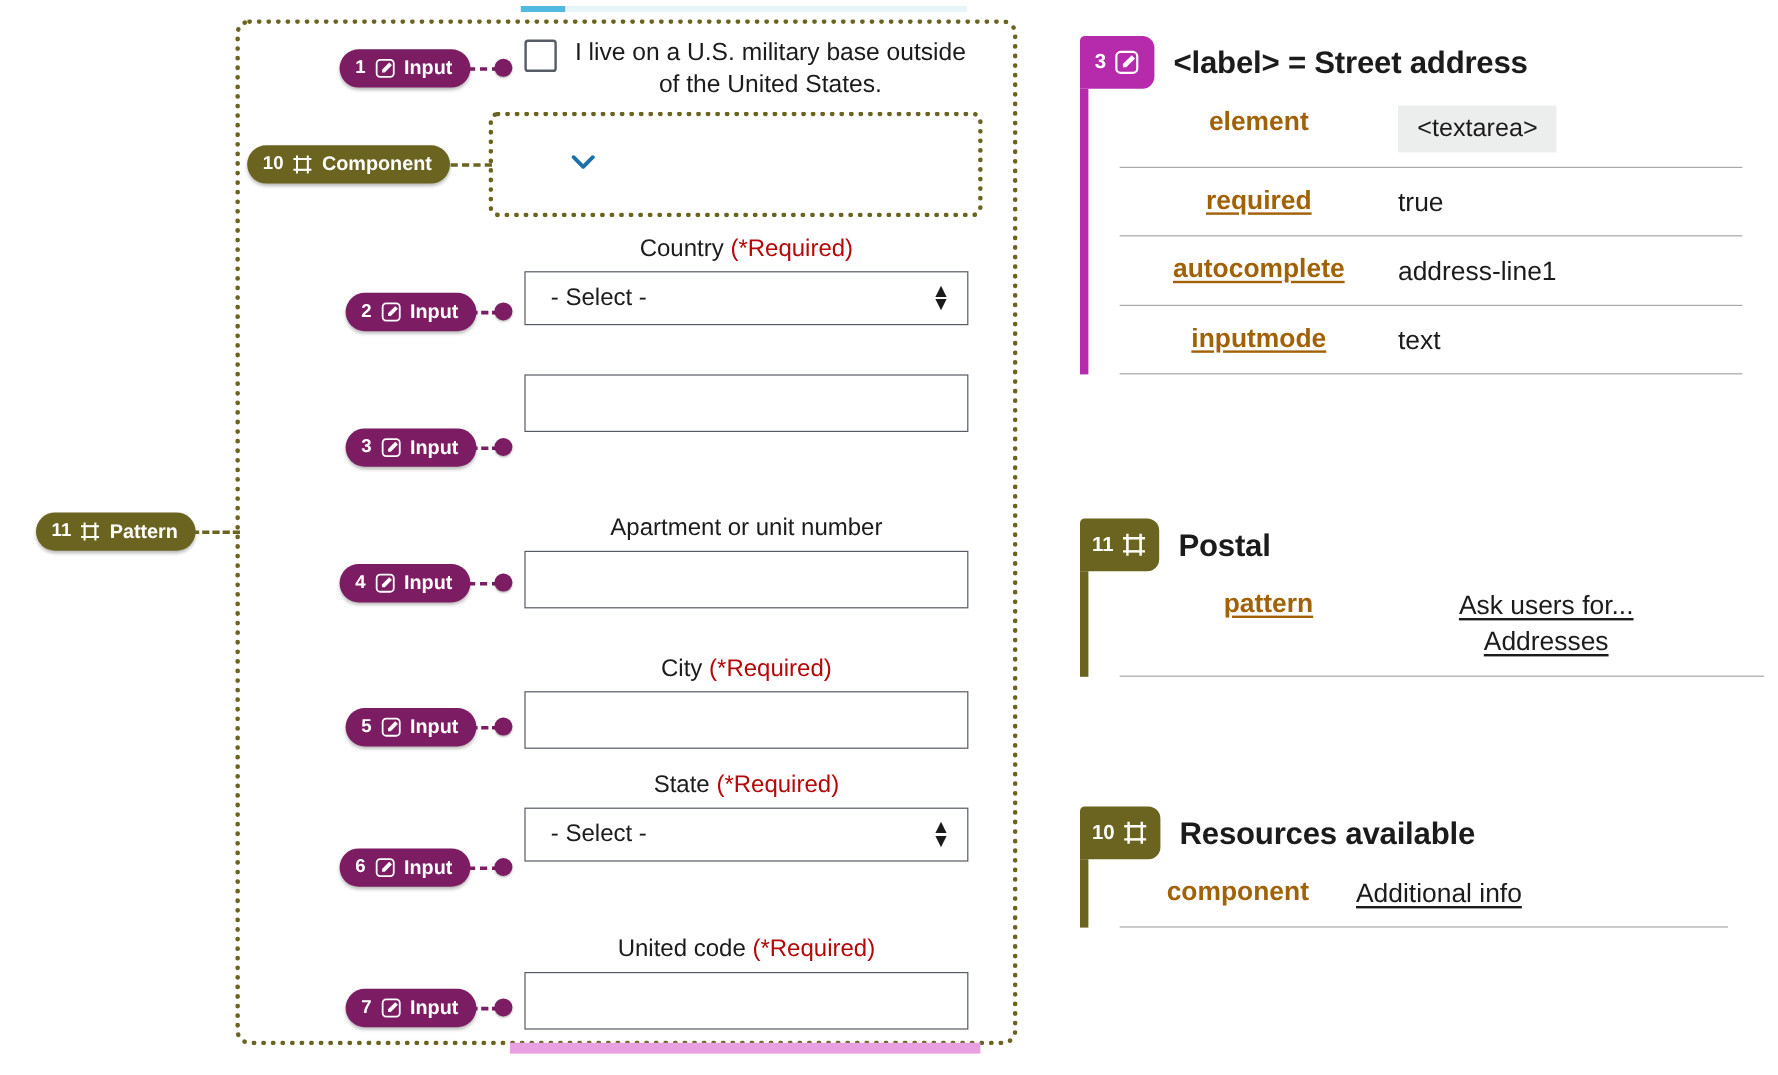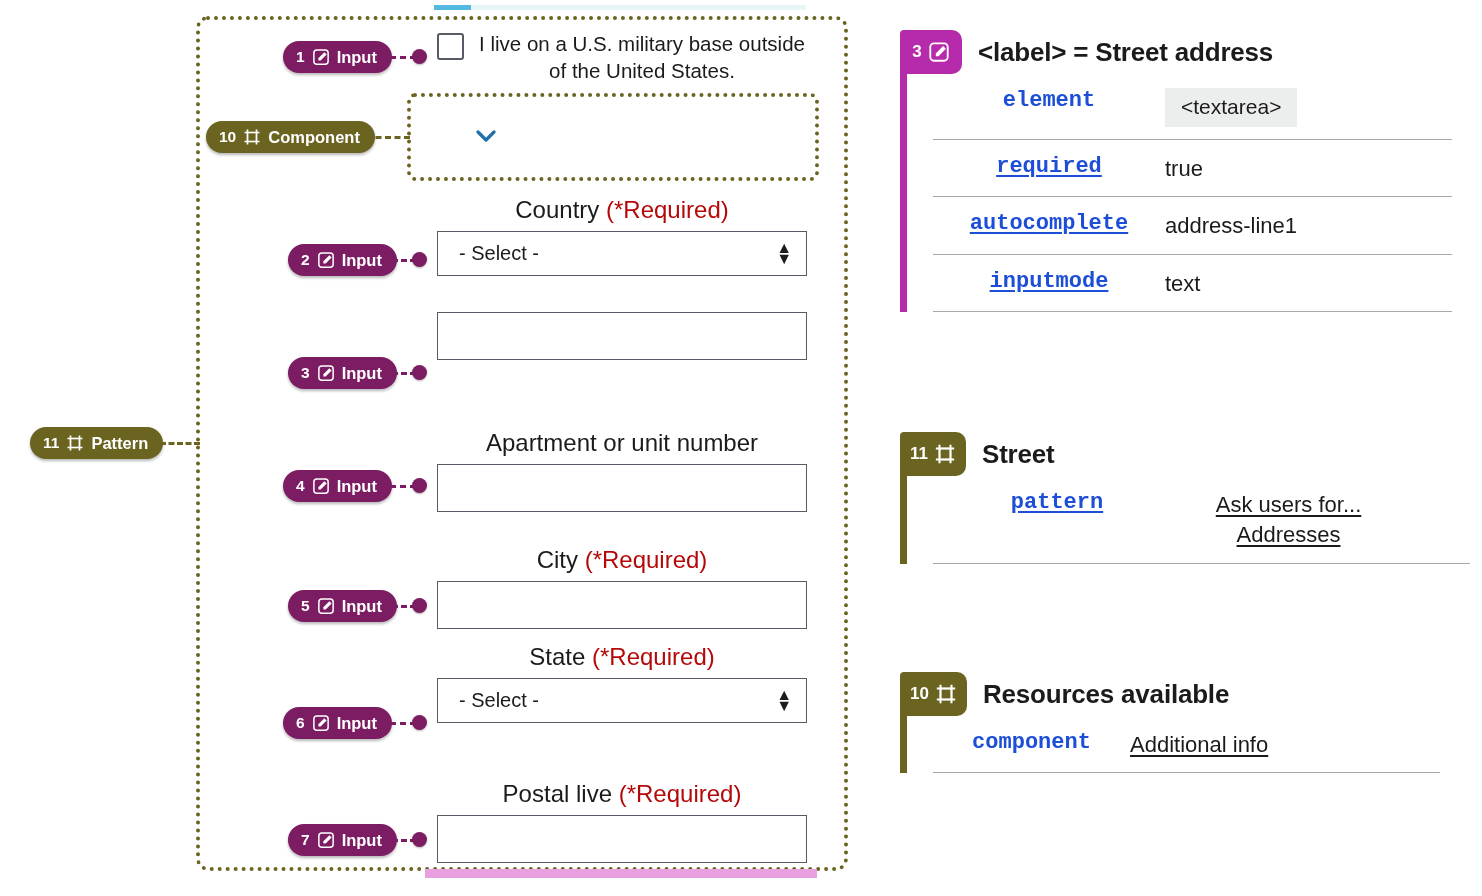--- a/index.html
+++ b/index.html
@@ -50,21 +50,21 @@
     font-size:20px;line-height:1.5;color:#1b1b1b;width:285px;
   }
   .acc-underline{
     display:block;border-bottom:2.5px dotted #4a77a8;width:330px;
     margin-top:2px;
   }
   .acc-chev{color:#1f6fa8;font-size:19px;line-height:1;margin-top:22px;font-weight:bold;}
 
   .field{position:absolute;left:437px;width:370px;}
   .field-label{
-    font-size:24px;color:#1b1b1b;margin-bottom:7px;white-space:nowrap;
+    font-size:20px;color:#1b1b1b;margin-bottom:7px;white-space:nowrap;
   }
   .req{color:#b50909;}
   .control{
     width:370px;height:45px;border:1.5px solid #565c65;background:#fff;
     box-sizing:border-box;display:flex;align-items:center;
     padding:0 21px;font-size:20px;color:#1b1b1b;position:relative;
   }
   .control.tall{height:48px;}
   .select-arrows{
     position:absolute;right:14px;top:50%;transform:translateY(-50%);
@@ -119,22 +119,22 @@
   }
   .card-body{position:relative;padding-left:33px;}
   .rail{position:absolute;left:0;top:0;width:7px;height:100%;}
   .rail-magenta{background:#b52bab;}
   .rail-olive{background:#6b6420;}
   .spec-row{
     display:flex;align-items:flex-start;
     border-bottom:1.6px solid #a9a9a9;padding:14px 0 12px 0;
   }
   .spec-key{
-    width:232px;flex:0 0 auto;font-size:22px;font-weight:700;color:#1d4ed8;
-    text-decoration:underline;text-underline-offset:3px;font-family:Liberation Mono, monospace;
+    width:232px;flex:0 0 auto;font-size:22px;font-weight:700;color:#a16207;
+    text-decoration:underline;text-underline-offset:3px;
   }
   .spec-key.plain{text-decoration:none;}
   .spec-val{font-size:22px;color:#1b1b1b;line-height:1.38;}
   .spec-val.link{text-decoration:underline;text-underline-offset:3px;}
   .val-pill{
     display:inline-block;background:#eceded;border-radius:0;
     padding:5px 16px;font-size:21px;color:#1b1b1b;
   }
 </style>
 </head>
@@ -214,21 +214,21 @@
       <span>- Select -</span>
       <span class="select-arrows">
         <span>▲</span>
           <span>▼</span>
       </span>
     </div>
   </div>
 
   <div class="field" style="top:780px">
     <div class="field-label">
-      <span>Postal live</span>
+      <span>United code</span>
       <span class="req">(*Required)</span>
     </div>
     <div class="control tall">
       <span></span>
     </div>
   </div>
 
   <div class="pink-bar"></div>
 
   <div class="pill input" style="left:283px;top:41px">
@@ -386,21 +386,21 @@
     <div class="card-head">
       <div class="head-badge badge-olive">
         <span class="num">11</span>
         <span>
           <svg width="22" height="22" viewBox="0 0 24 24">
               <path d="M6 2v20M18 2v20M2 6h20M2 18h20" stroke="#fff" stroke-width="2.2" fill="none"></path>
               <rect x="6" y="6" width="12" height="12" fill="none" stroke="#fff" stroke-width="1.6"></rect>
             </svg>
         </span>
       </div>
-      <div class="card-title">Street</div>
+      <div class="card-title">Postal</div>
     </div>
     <div class="card-body">
       <div class="rail rail-olive"></div>
       <div class="spec-row">
         <div class="spec-key" style="width:248px">pattern</div>
         <div class="spec-val link" style="max-width:215px">Ask users for... Addresses</div>
       </div>
     </div>
   </div>
 

